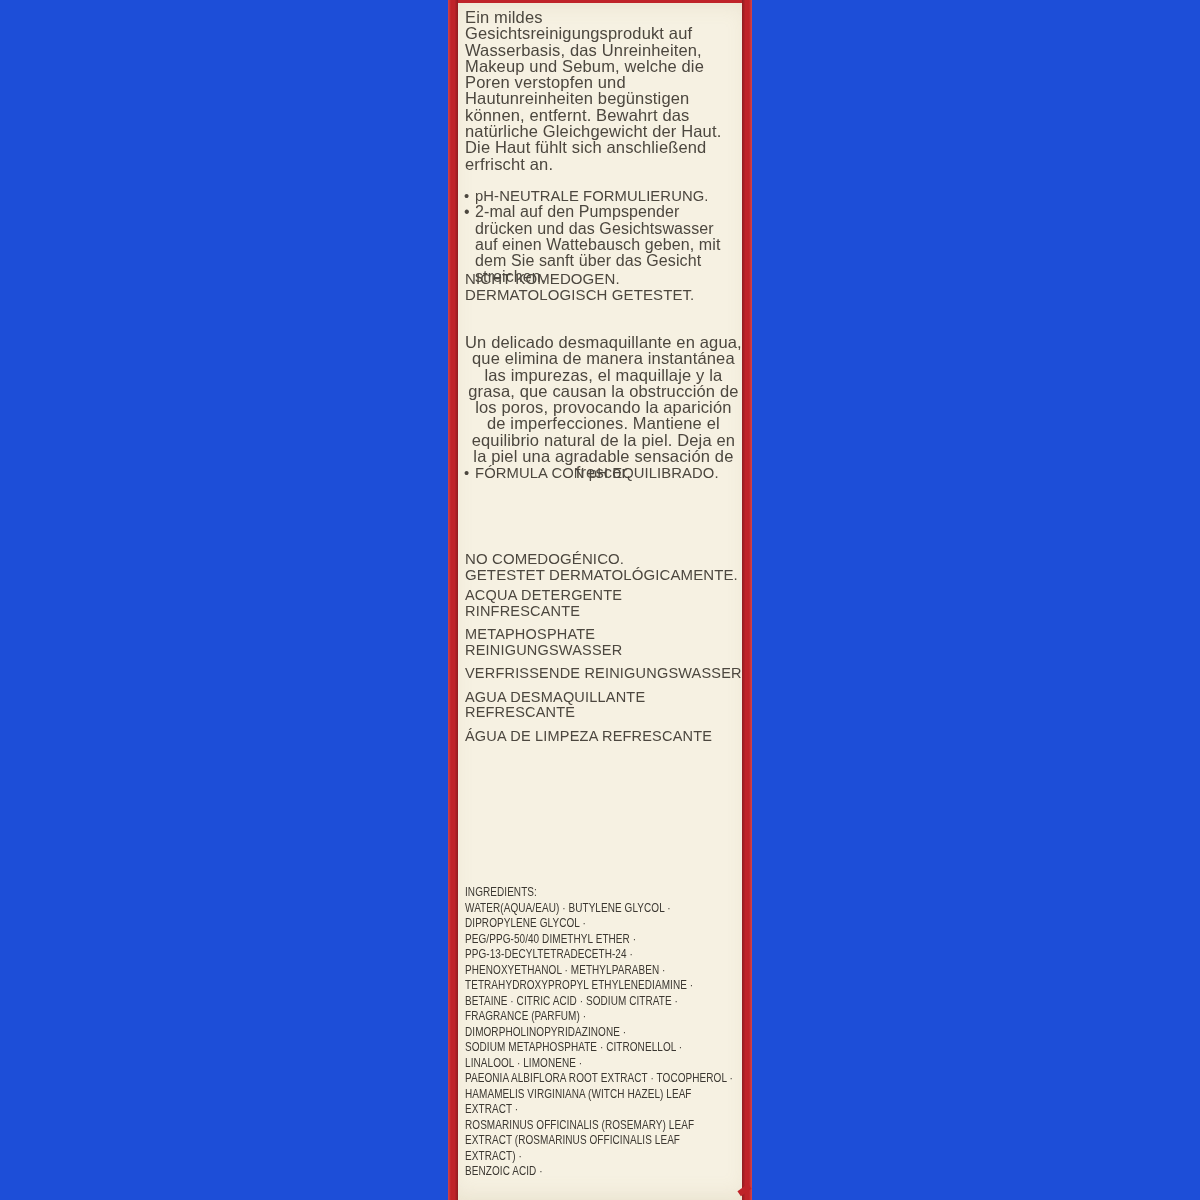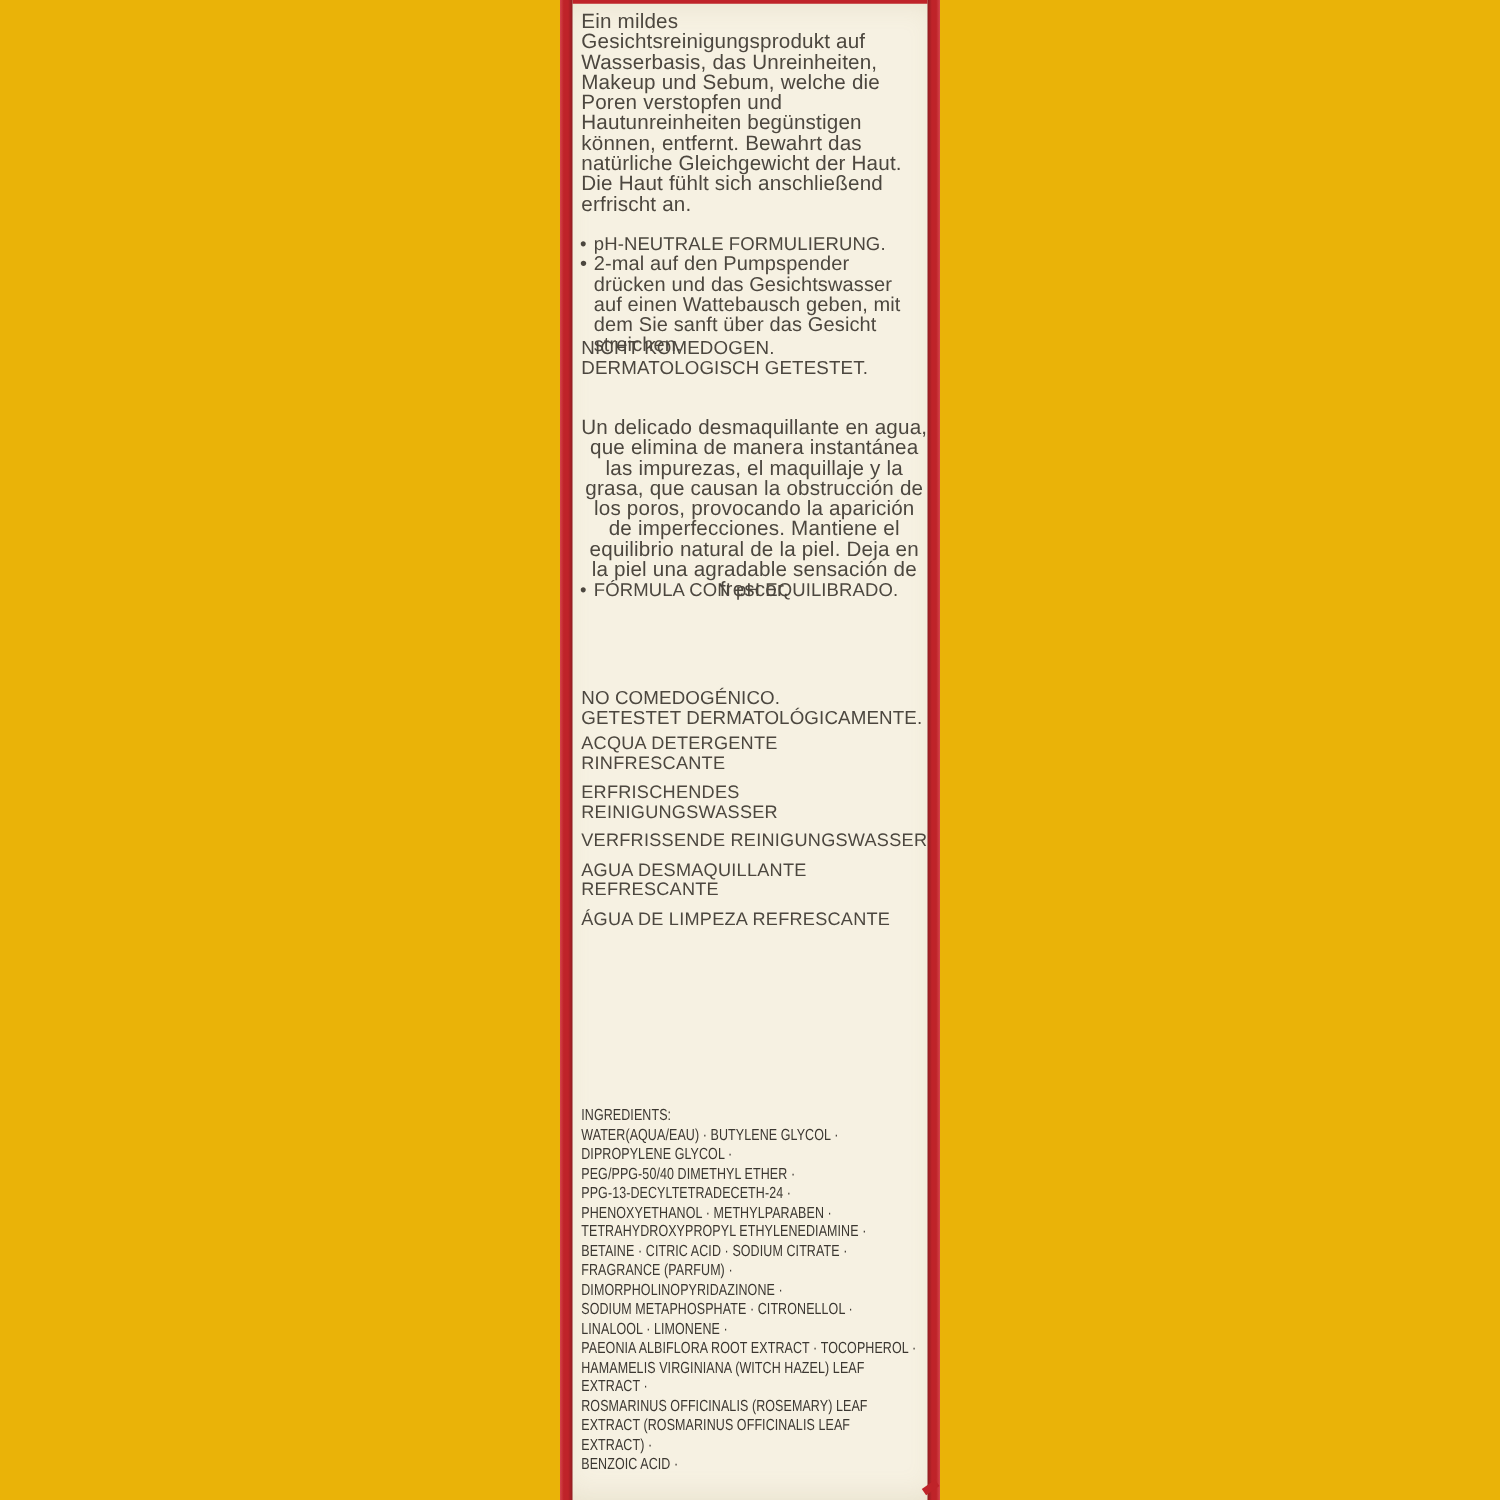--- a/index.html
+++ b/index.html
@@ -6,21 +6,21 @@
     --edge-red:#bf2329;
     --edge-red-dark:#8f1c20;
     --panel-bg:#f6f1e2;
     --text:#4c473f;
     --ingredients-text:#3b3731;
   }
   html,body{margin:0;padding:0;}
   .page{
     position:relative;
     width:1200px;height:1200px;
-    background:#eab308;
+    background:#1d4ed8;
     overflow:hidden;
     font-family:"Liberation Sans",sans-serif;
   }
   .panel{
     position:absolute;
     left:448px;top:0;
     width:304px;height:1200px;
     background:var(--panel-bg);
     overflow:hidden;
     box-shadow:inset 0 0 24px rgba(167,143,95,0.20);
@@ -139,21 +139,21 @@
     <div class="sec es-bullets">
       <div class="bullet caps">FÓRMULA CON pH EQUILIBRADO.</div>
     </div>
 
     <div class="claims es-claims">NO COMEDOGÉNICO.
 GETESTET DERMATOLÓGICAMENTE.</div>
 
     <div class="pnames">
       <div class="pname">ACQUA DETERGENTE
 RINFRESCANTE</div>
-      <div class="pname">ERFRISCHENDES
+      <div class="pname">METAPHOSPHATE
 REINIGUNGSWASSER</div>
       <div class="pname">VERFRISSENDE REINIGUNGSWASSER</div>
       <div class="pname">AGUA DESMAQUILLANTE
 REFRESCANTE</div>
       <div class="pname">ÁGUA DE LIMPEZA REFRESCANTE</div>
     </div>
 
     <div class="ingredients">
       <div class="ing-heading">INGREDIENTS:</div>
       <div class="ing-list">WATER(AQUA/EAU) · BUTYLENE GLYCOL ·

